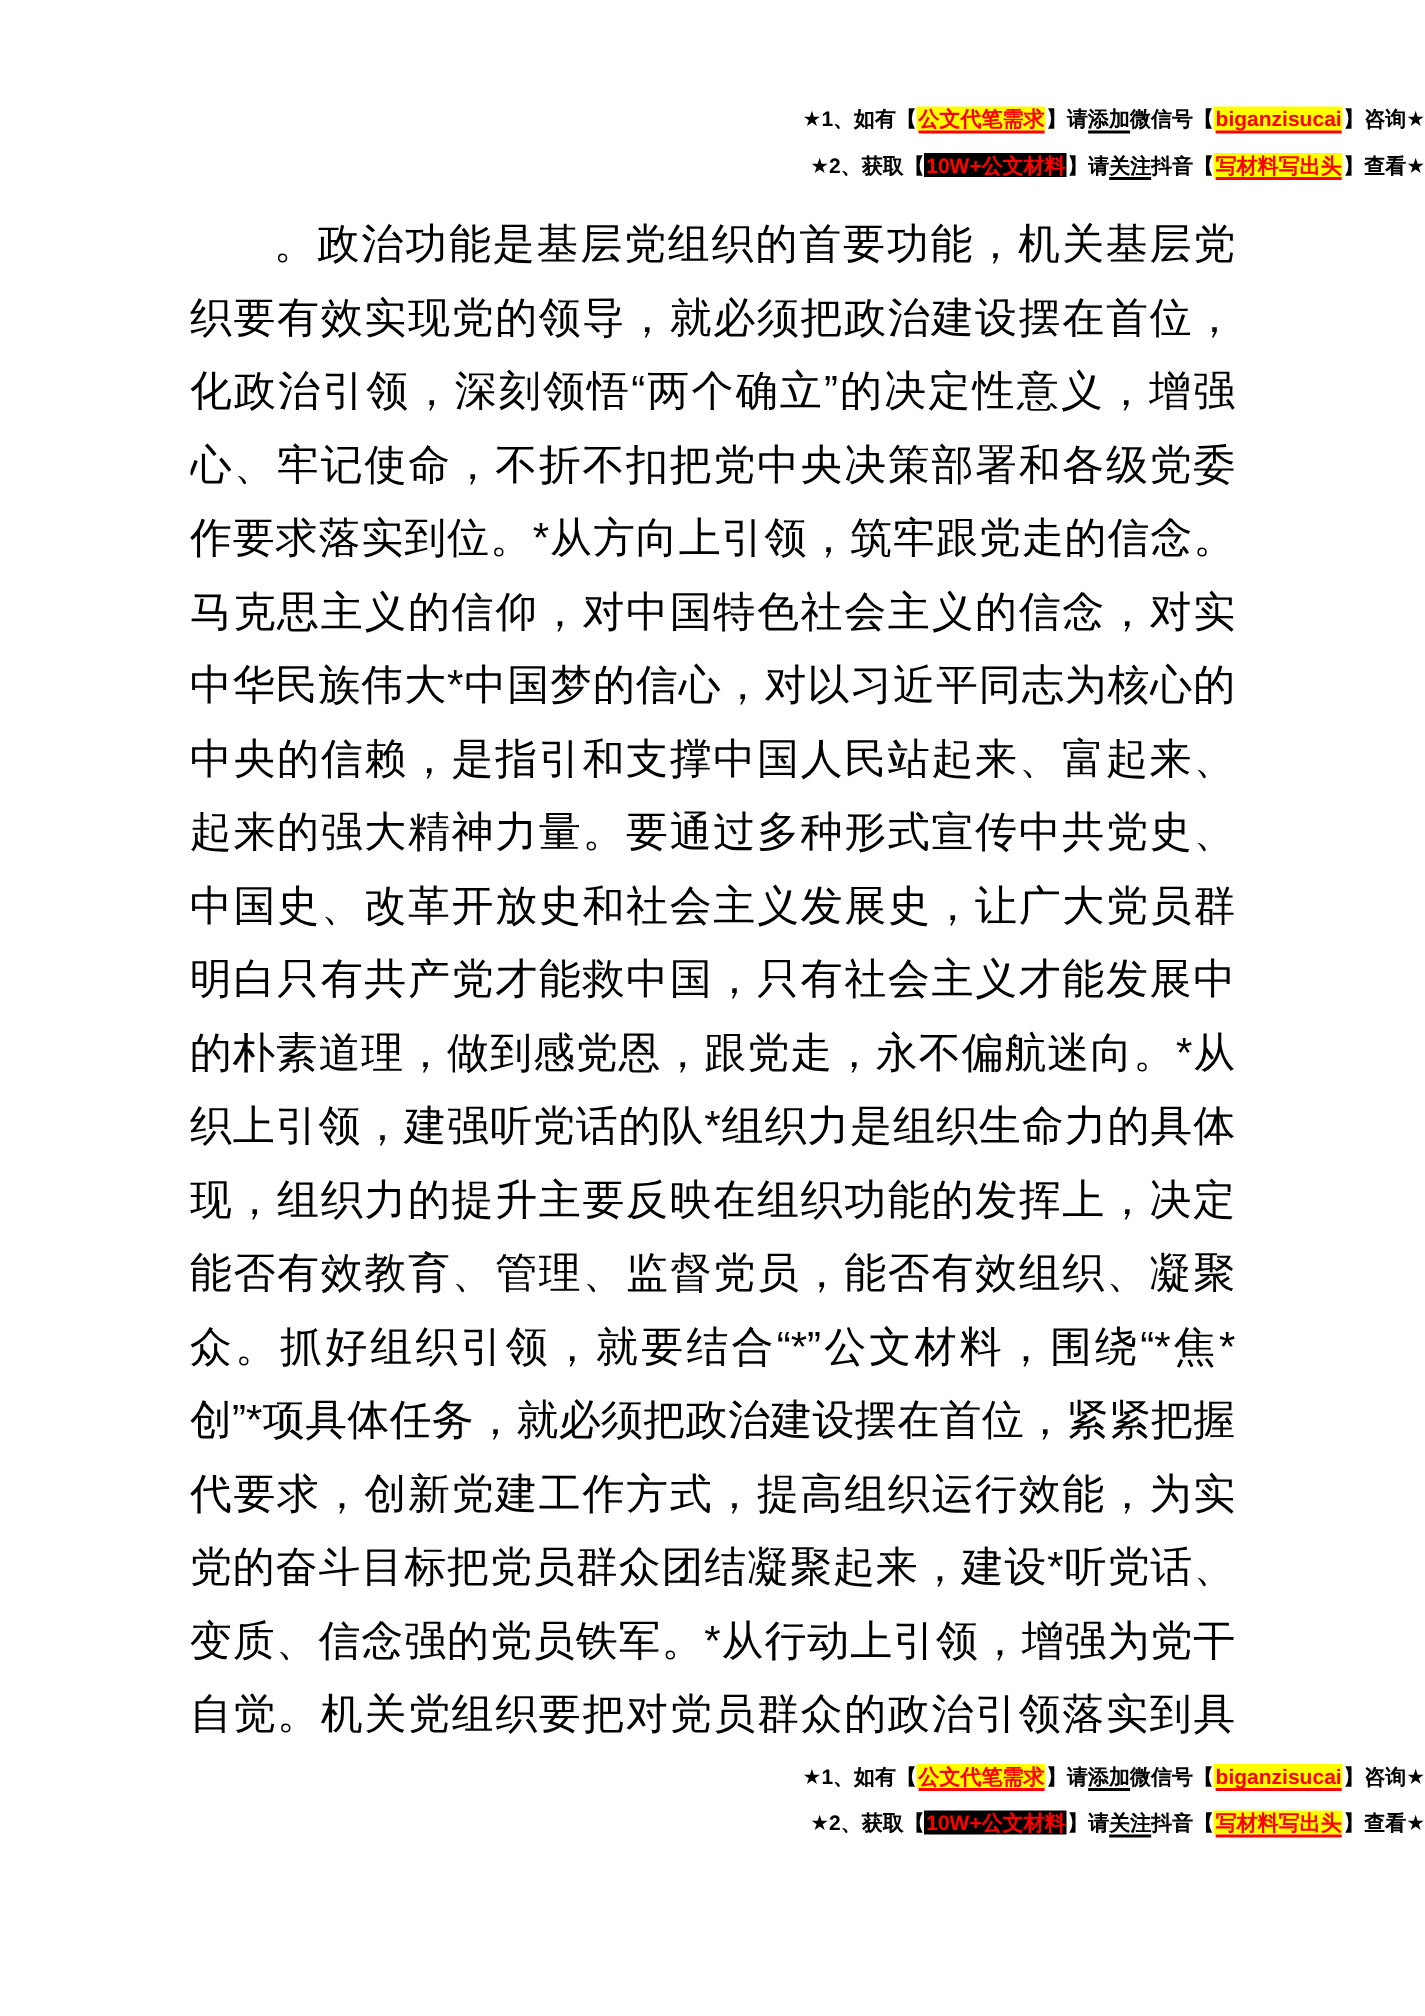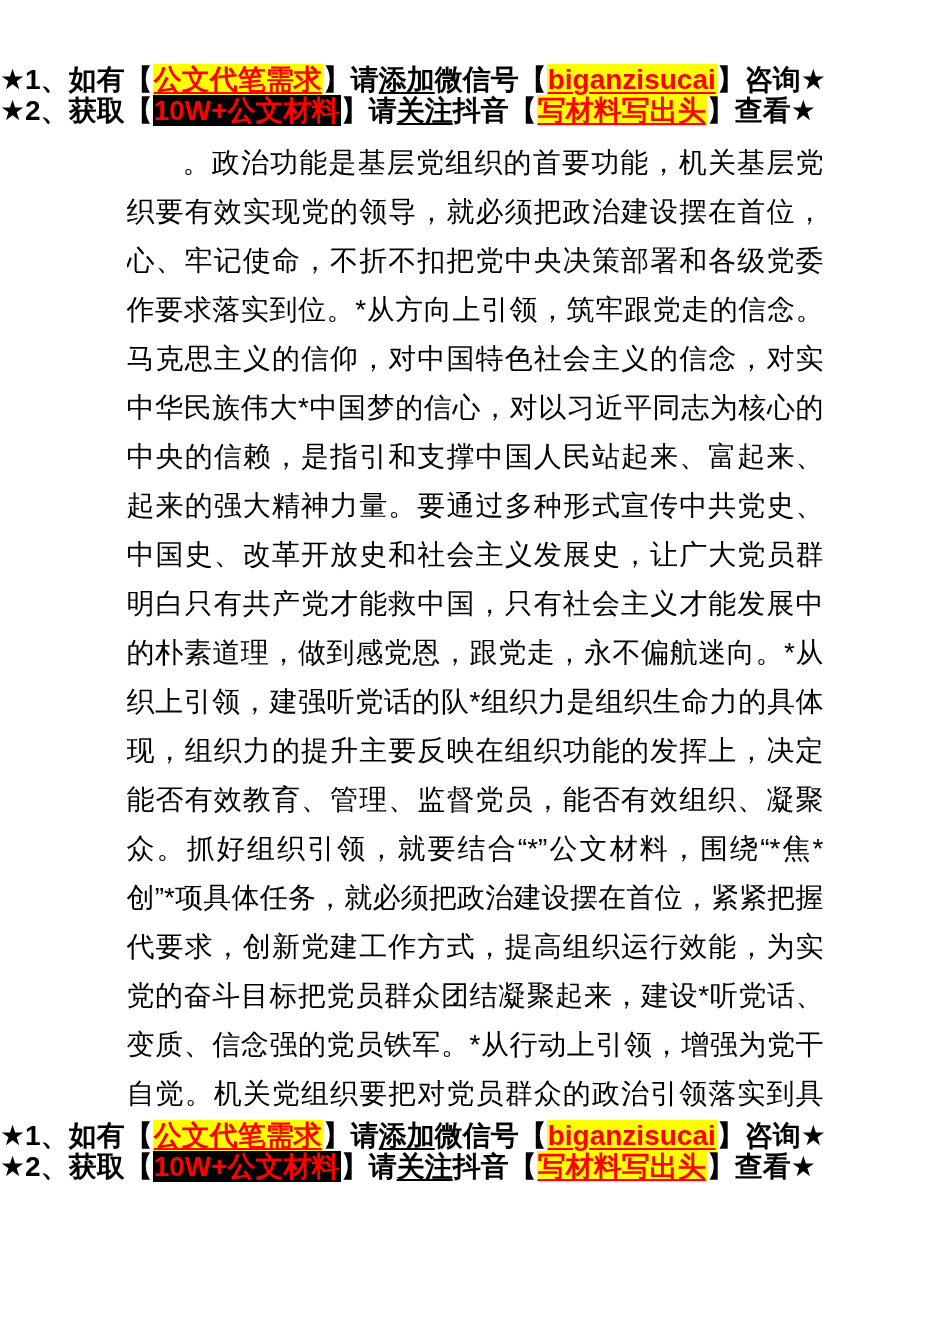--- a/index.html
+++ b/index.html
@@ -7,23 +7,23 @@
     position: relative;
     width: 950px;
     height: 1344px;
     margin: 0 auto;
     background: #ffffff;
     overflow: hidden;
     font-family: "Liberation Sans", "DejaVu Sans", sans-serif;
     color: #000000;
   }
   .banner {
-    text-align: left;
+    text-align: right;
     font-weight: bold;
-    font-size: 28px;
+    font-size: 14px;
     line-height: 31px;
     color: #000000;
     white-space: nowrap;
   }
   .banner-top { padding-top: 64px; }
   .banner-bottom { padding-top: 2px; }
   .seg { display: inline; }
   .seg-plain { color: #000000; }
   .seg-ul {
     color: #000000;
@@ -67,20 +67,21 @@
 <div class="page">
 
   <div class="banner banner-top">
     <div class="banner-line"><span class="seg seg-plain">★1、如有【</span><span class="seg seg-red-hl-ul">公文代笔需求</span><span class="seg seg-plain">】请</span><span class="seg seg-ul">添加</span><span class="seg seg-plain">微信号【</span><span class="seg seg-red-hl-ul">biganzisucai</span><span class="seg seg-plain">】咨询★</span></div>
     <div class="banner-line"><span class="seg seg-plain">★2、获取【</span><span class="seg seg-red-hl">10W+公文材料</span><span class="seg seg-plain">】请</span><span class="seg seg-ul">关注</span><span class="seg seg-plain">抖音【</span><span class="seg seg-red-hl-ul">写材料写出头</span><span class="seg seg-plain">】查看★</span></div>
   </div>
 
   <div class="body-text" id="body-paragraph">
       <div class="body-line first">。政治功能是基层党组织的首要功能，机关基层党组</div>
       <div class="body-line">织要有效实现党的领导，就必须把政治建设摆在首位，强</div>
+      <div class="body-line">化政治引领，深刻领悟“两个确立”的决定性意义，增强</div>
       <div class="body-line">心、牢记使命，不折不扣把党中央决策部署和各级党委工</div>
       <div class="body-line">作要求落实到位。*从方向上引领，筑牢跟党走的信念。对</div>
       <div class="body-line">马克思主义的信仰，对中国特色社会主义的信念，对实现</div>
       <div class="body-line">中华民族伟大*中国梦的信心，对以习近平同志为核心的党</div>
       <div class="body-line">中央的信赖，是指引和支撑中国人民站起来、富起来、强</div>
       <div class="body-line">起来的强大精神力量。要通过多种形式宣传中共党史、新</div>
       <div class="body-line">中国史、改革开放史和社会主义发展史，让广大党员群众</div>
       <div class="body-line">明白只有共产党才能救中国，只有社会主义才能发展中国</div>
       <div class="body-line">的朴素道理，做到感党恩，跟党走，永不偏航迷向。*从组</div>
       <div class="body-line">织上引领，建强听党话的队*组织力是组织生命力的具体体</div>

